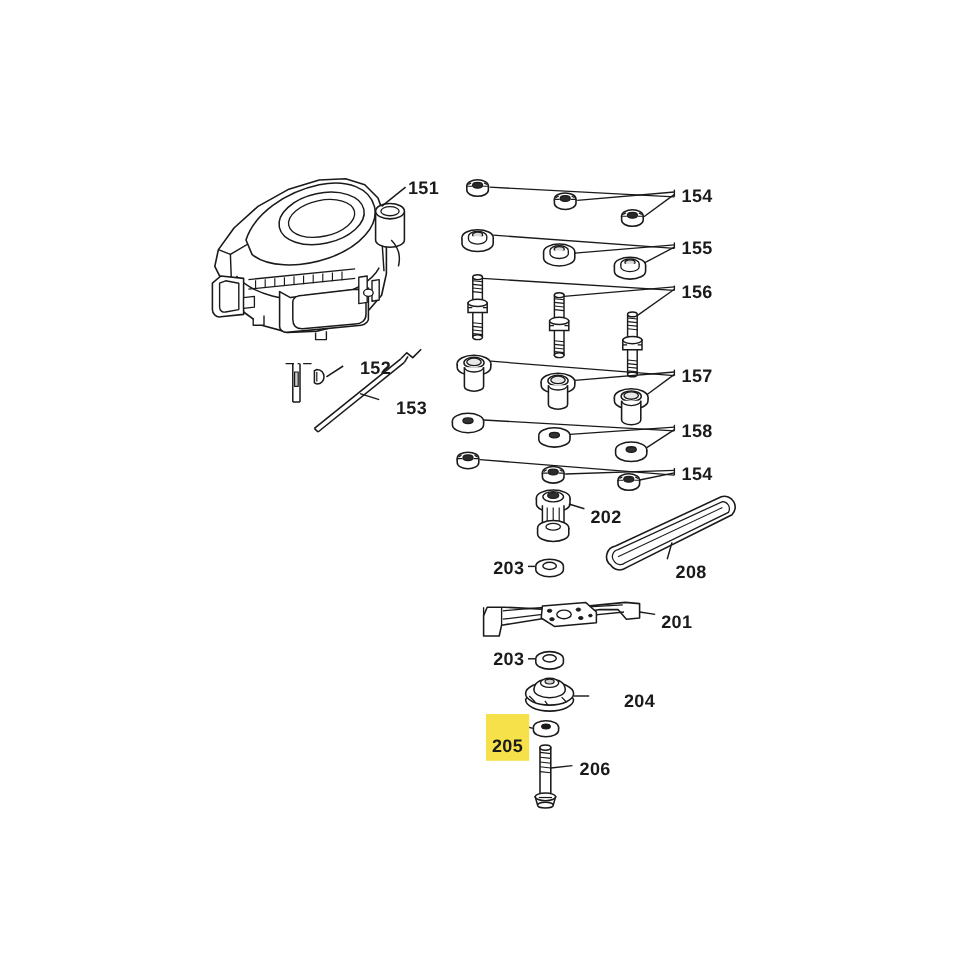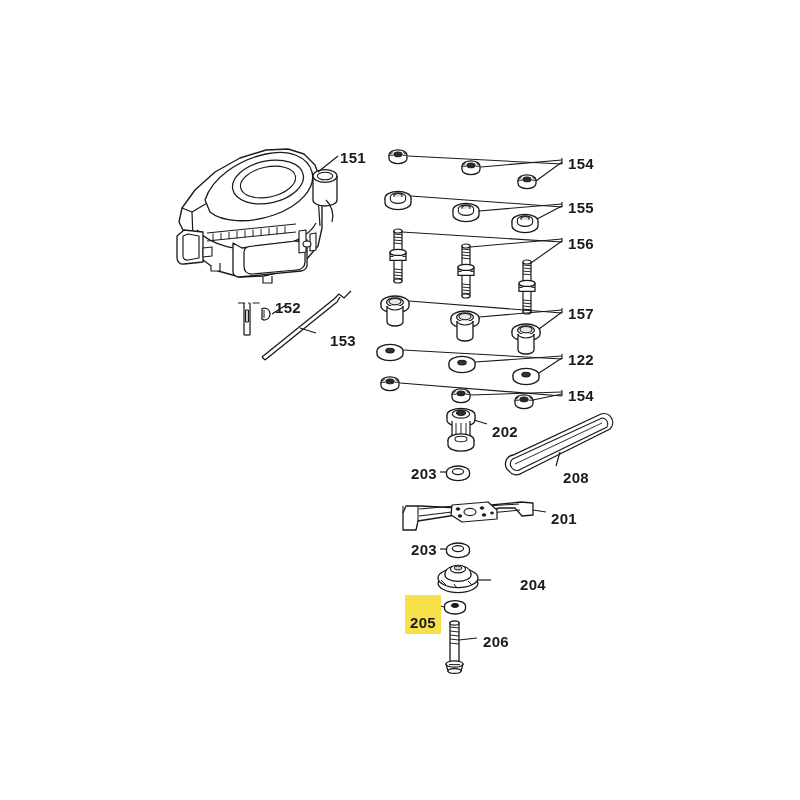--- a/index.html
+++ b/index.html
@@ -279,27 +279,27 @@
     </g>
     <path d="M446,664 L463,664 L461,671 L448,671 Z" fill="#fff" stroke-width="1.25"></path>
     <ellipse cx="454.5" cy="664" rx="8.5" ry="3.2" fill="#fff" stroke-width="1.25"></ellipse>
     <path d="M449,664.6 L460,664.6" fill="none" stroke-width="1"></path>
     <ellipse cx="454.5" cy="671" rx="6.5" ry="2.4" fill="#fff" stroke-width="1.2"></ellipse>
   </g>
   <path d="M459,640 L477,638" fill="none" stroke="#1a1a1a" stroke-width="1.2"></path>
 </svg>
 
 <div class="lbl" style="left:340px;top:150px;">151</div>
-<div class="lbl" style="left:275px;top:300px;">152</div>
+<div class="lbl" style="left:300px;top:300px;">152</div>
 <div class="lbl" style="left:330px;top:333px;">153</div>
 <div class="lbl" style="left:568px;top:156px;">154</div>
 <div class="lbl" style="left:568px;top:200px;text-align:right;">155</div>
 <div class="lbl" style="left:568px;top:236px;">156</div>
 <div class="lbl" style="left:568px;top:306px;">157</div>
-<div class="lbl" style="left:568px;top:352px;">122</div>
+<div class="lbl" style="left:568px;top:352px;">158</div>
 <div class="lbl" style="left:568px;top:388px;">154</div>
 <div class="lbl" style="left:492px;top:424px;">202</div>
 <div class="lbl" style="left:411px;top:466px;">203</div>
 <div class="lbl" style="left:563px;top:470px;">208</div>
 <div class="lbl" style="left:551px;top:511px;">201</div>
 <div class="lbl" style="left:411px;top:542px;">203</div>
 <div class="lbl" style="left:520px;top:577px;">204</div>
 <div class="lbl hl" style="left:405px;top:595px;">205</div>
 <div class="lbl" style="left:483px;top:634px;">206</div>
 

